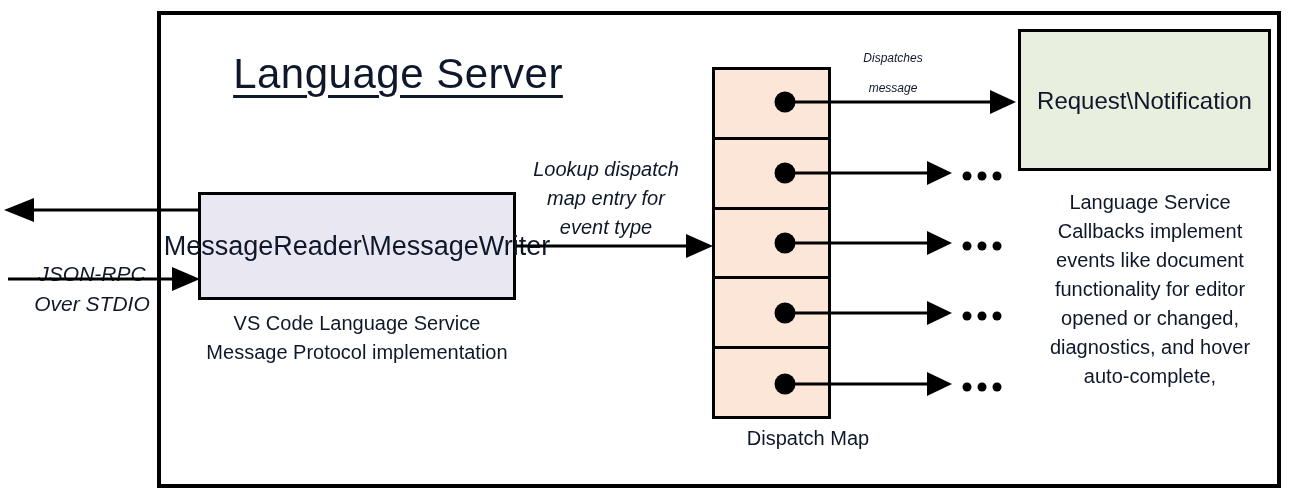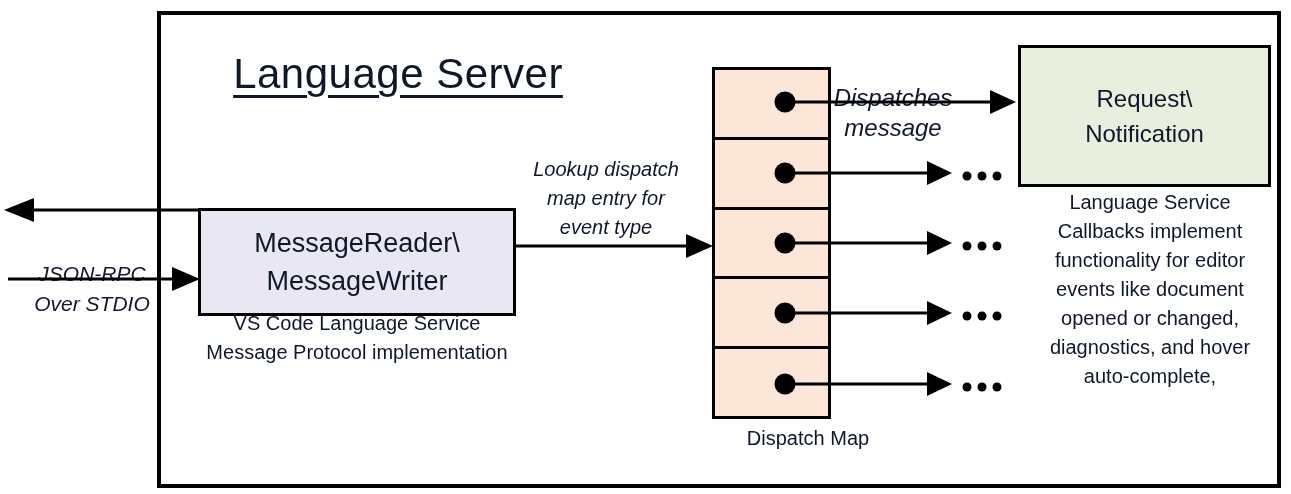--- a/index.html
+++ b/index.html
@@ -3,23 +3,22 @@
 <meta charset="utf-8">
 <style>
   html,body{margin:0;padding:0;background:#fff;}
   .canvas{
     position:relative;width:1291px;height:494px;background:#fff;
     font-family:"Liberation Sans",sans-serif;color:#0f172a;overflow:hidden;
   }
   .box{
     position:absolute;box-sizing:border-box;
     border:3px solid var(--border-color,#000);
-    display:flex;flex-direction:column;align-items:center;justify-content:center;
+    display:flex;flex-direction:row;align-items:center;justify-content:center;
     text-align:center;
-    margin-top:16px;
   }
   .outer-box{
     position:absolute;box-sizing:border-box;
     left:157px;top:11px;width:1124px;height:477px;
     border:4px solid var(--border-color,#000);background:transparent;
   }
   .title{
     position:absolute;left:228px;top:50px;width:340px;text-align:center;
     font-size:42px;letter-spacing:0.5px;
     text-decoration:underline;text-decoration-thickness:3px;text-underline-offset:7px;
@@ -40,21 +39,21 @@
     left:712px;top:67px;width:119px;height:352px;
     border:3px solid var(--border-color,#000);
     display:flex;flex-direction:column;
   }
   .dispatch-cell{flex:1;background:var(--cell-fill,#FBE6D7);}
   .dispatch-cell:not(:last-child){border-bottom:3px solid var(--border-color,#000);}
   .label{position:absolute;text-align:center;}
   .italic{font-style:italic;}
   .io-label{left:17px;top:221px;width:150px;font-size:21px;line-height:30px;margin-top:38px;}
   .lookup-label{left:496px;top:155px;width:220px;font-size:20px;line-height:29px;}
-  .dispatches-label{left:793px;top:43px;width:200px;font-size:24px;line-height:30px;margin-top:40px;}
+  .dispatches-label{left:793px;top:43px;width:200px;font-size:12px;line-height:30px;}
   .message-caption{left:187px;top:309px;width:340px;font-size:20px;line-height:29px;}
   .dispatch-label{left:668px;top:424px;width:280px;font-size:20px;line-height:28px;}
   .callback-caption{left:1013px;top:188px;width:274px;font-size:20px;line-height:29px;}
   .overlay{position:absolute;left:0;top:0;pointer-events:none;}
   .cline{stroke:var(--border-color,#000);stroke-width:3.2;}
   .overlay polygon, .overlay circle{fill:var(--border-color,#000);}
 </style>
 </head>
 <body>
 
@@ -103,22 +102,22 @@
   </div>
 
   <div class="box callback-box">
     <div>Request\</div>
     <div>Notification</div>
   </div>
 
   <div class="label callback-caption">
     <div>Language Service</div>
     <div>Callbacks implement</div>
+    <div>events like document</div>
     <div>functionality for editor</div>
-    <div>events like document</div>
     <div>opened or changed,</div>
     <div>diagnostics, and hover</div>
     <div>auto-complete,</div>
   </div>
 
   <svg class="overlay" width="1291" height="494" viewBox="0 0 1291 494">
     <g>
       <line class="cline" x1="199" y1="210" x2="32" y2="210"></line>
       <polygon points="34,198 34,222 4,210"></polygon>
     </g>

